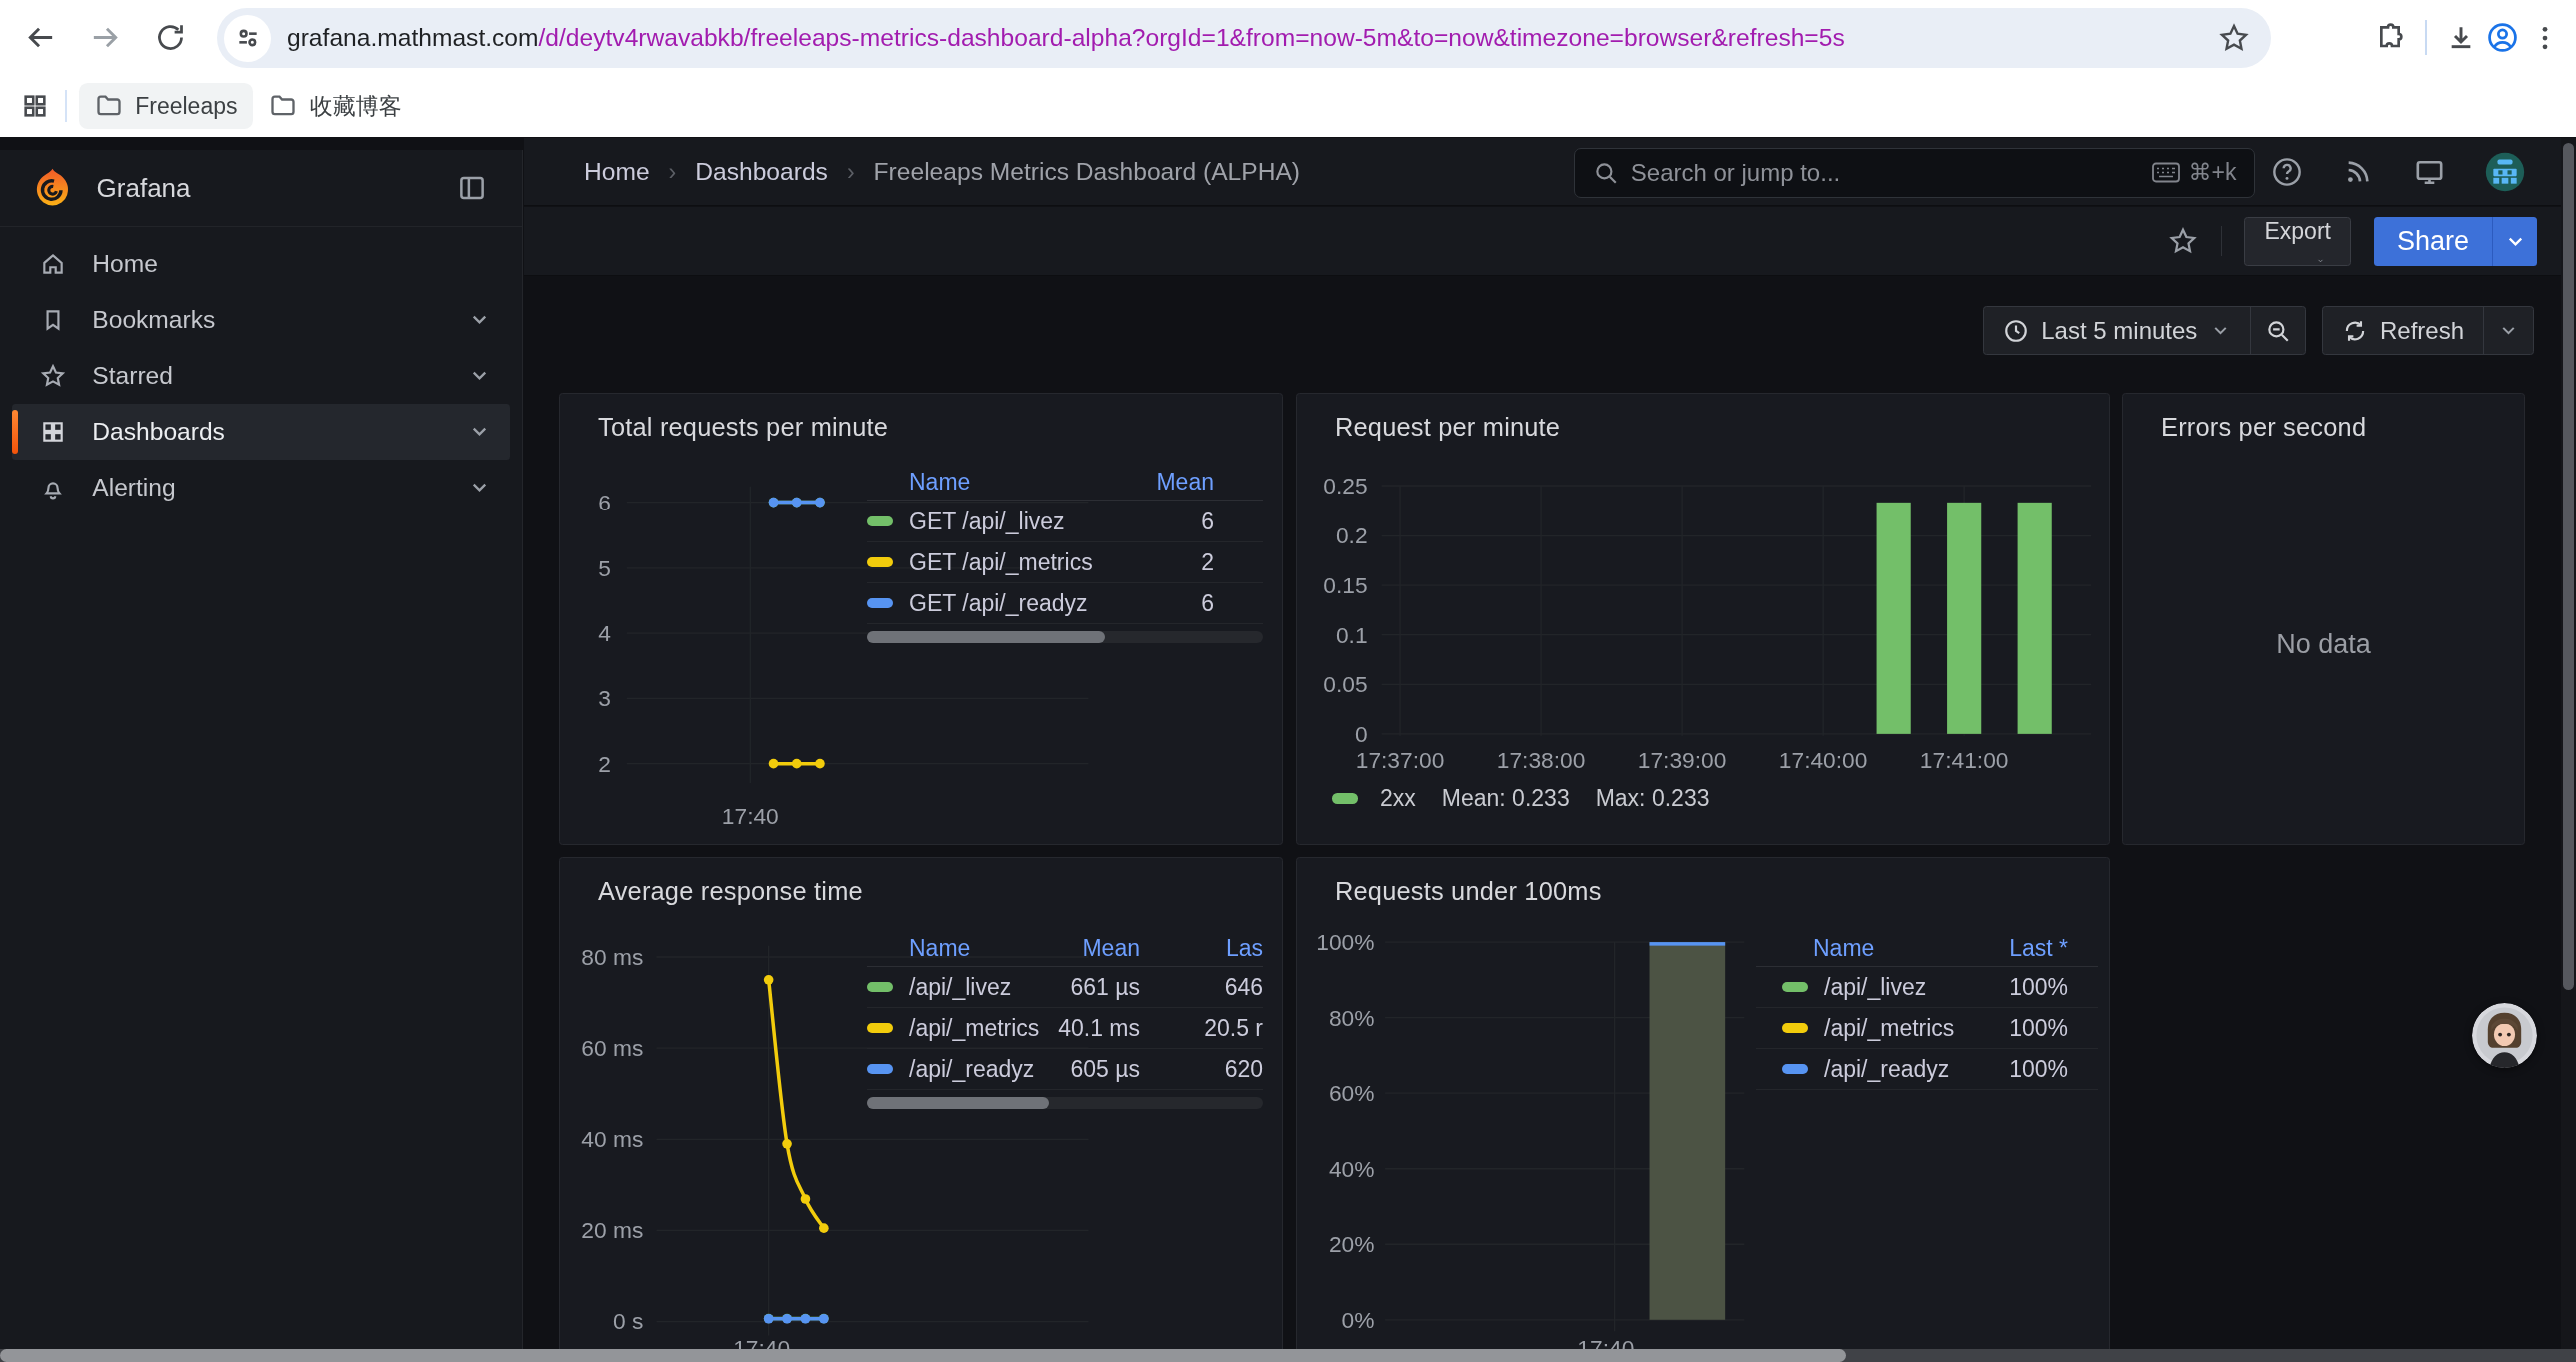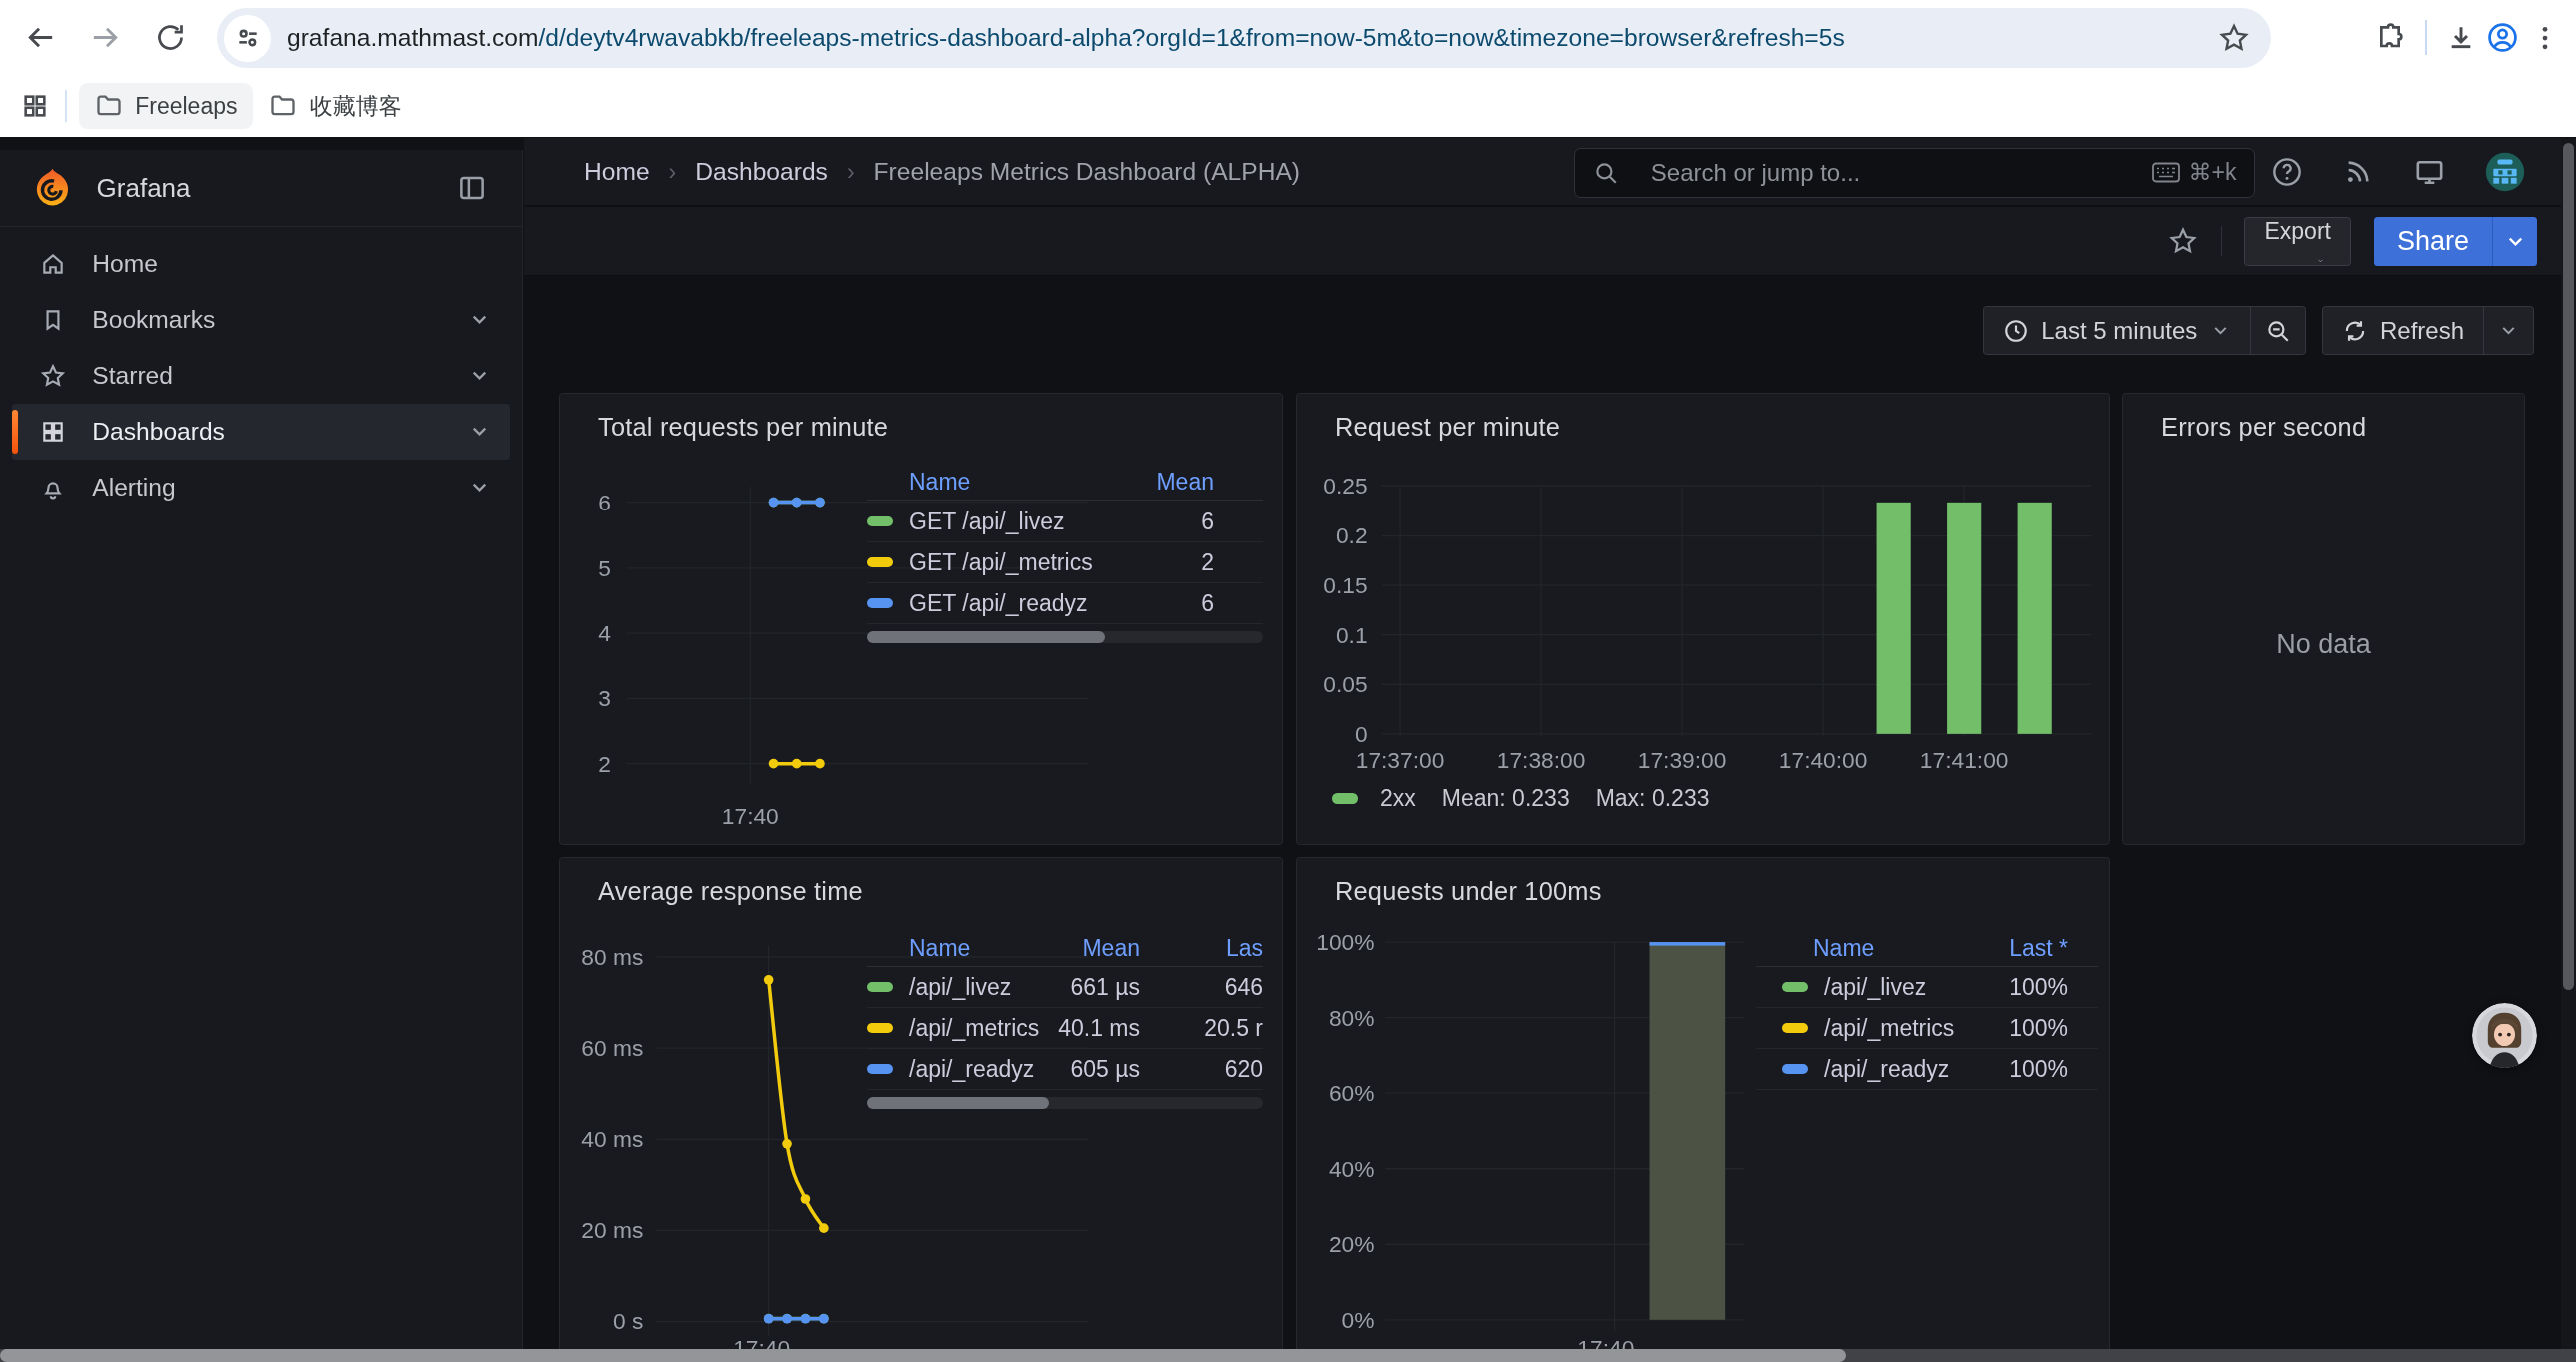--- a/index.html
+++ b/index.html
@@ -7,21 +7,21 @@
   body { font-family: "Liberation Sans", sans-serif; background: #101115; }
   .screen { position: relative; width: 2576px; height: 1363px; }
 
   
   .toolbar { position: absolute; left:0; top:0; width:100%; height:75px; background:#ffffff; }
   .nav-ic { position:absolute; top:16.7px; width:42px; height:42px; display:flex; align-items:center; justify-content:center; color:#474a4e; border-radius:50%; }
   .omnibox { position:absolute; left:217px; top:8px; width:2054px; height:60px; border-radius:30px; background:#e9eef6; display:flex; align-items:center; font-size:24.6px; color:#202124; }
   .tune-circle { width:47px; height:47px; border-radius:50%; background:#ffffff; margin-left:7px; display:flex; align-items:center; justify-content:center; color:#474a4e; flex:none; }
   .url { margin-left:16px; white-space:nowrap; overflow:hidden; flex:1; }
   .url .dom { color:#1f2124; }
-  .url .path { color:#0c4a6e; }
+  .url .path { color:#a21caf; }
   .omni-star { margin-right:21px; color:#474a4e; flex:none; }
   .tb-right { position:absolute; top:16.7px; right:0; display:flex; align-items:center; }
   .tb-divider { width:1.8px; height:35px; background:#c8daf3; margin:0 12.3px; }
 
   
   .bookmarks { position:absolute; left:0; top:75px; width:100%; height:62px; background:#ffffff; display:flex; align-items:center; font-size:23px; color:#3c4043; }
   .bm-divider { width:1.8px; height:32px; background:#d5e3f7; margin:0 12.3px 0 8.8px; }
   .bm-item { display:flex; align-items:center; gap:12.3px; padding:8.8px 16px; border-radius:8.8px; }
   .bm-item.hovered { background:#f1f3f4; }
 
@@ -38,21 +38,21 @@
   .side-item.active { background:#24272d; color:#eceef1; }
   .side-item.active::before { content:""; position:absolute; left:0; top:6.1px; bottom:6.1px; width:6.1px; border-radius:3.5px; background:linear-gradient(#ff8833,#f2530a); }
   .side-ic { color:#a7abb3; display:flex; }
   .side-item.active .side-ic { color:#d3d5da; }
 
   .mainnav { position:absolute; left:524px; top:0; right:0; height:68px; background:#17191e; border-bottom:0.9px solid #0d0e11; }
   .crumbs { position:absolute; left:60px; top:0; height:68px; display:flex; align-items:center; gap:19px; font-size:24.6px; }
   .crumb { color:#ccccdc; }
   .crumb.current { color:#9fa2a9; }
   .crumb-sep { color:#5c5f66; font-size:23px; }
-  .search { position:absolute; left:1050px; top:9.6px; width:681px; height:50px; background:#0e1014; border:0.9px solid #2f3339; border-radius:7px; display:flex; align-items:center; color:#8e9198; font-size:24px;gap:20px; }
+  .search { position:absolute; left:1050px; top:9.6px; width:681px; height:50px; background:#0e1014; border:0.9px solid #2f3339; border-radius:7px; display:flex; align-items:center; color:#8e9198; font-size:24px; }
   .search .ph { margin-left:12.3px; flex:1; }
   .search .kbd { display:flex; align-items:center; gap:8.8px; margin-right:17.5px; color:#81848c; font-size:23px; }
   .navicons { position:absolute; right:51px; top:0; height:68px; display:flex; align-items:center; gap:39px; color:#9ba0a8; }
 
   .subbar { position:absolute; left:524px; top:69px; right:0; height:69px; background:#17191e; border-bottom:0.9px solid #0d0e11; display:flex; align-items:center; justify-content:flex-end; padding-right:39px; gap:23px; }
   .sub-divider { width:0.9px; height:30px; background:#2e3137; }
   .btn2 { height:49px; display:flex; align-items:flex-end; gap:12.3px; padding:0 19px; background:#24262c; border:0.9px solid #3a3d44; border-radius:3.5px; color:#d5d6da; font-size:23px;flex-direction:column; }
   .share { display:flex; height:49px; border-radius:3.5px; overflow:hidden; background:#3d71d9; color:#fff; font-size:27px; font-weight:500;justify-content:flex-end; }
   .share .main { display:flex; align-items:center; padding:0 23px; }
   .share .caret { display:flex; align-items:center; padding:0 10.5px; border-left:0.9px solid #2c5bbf; }

